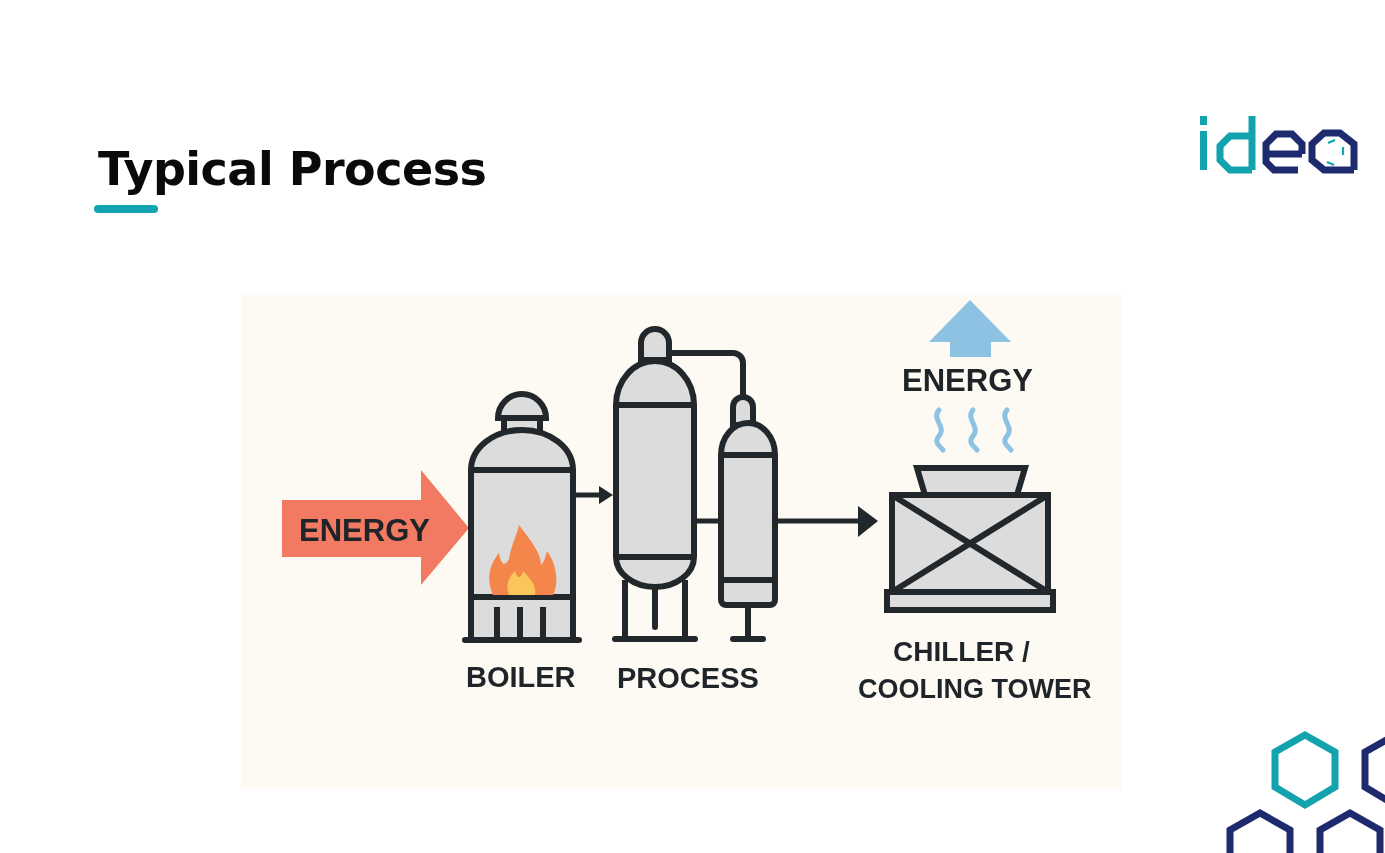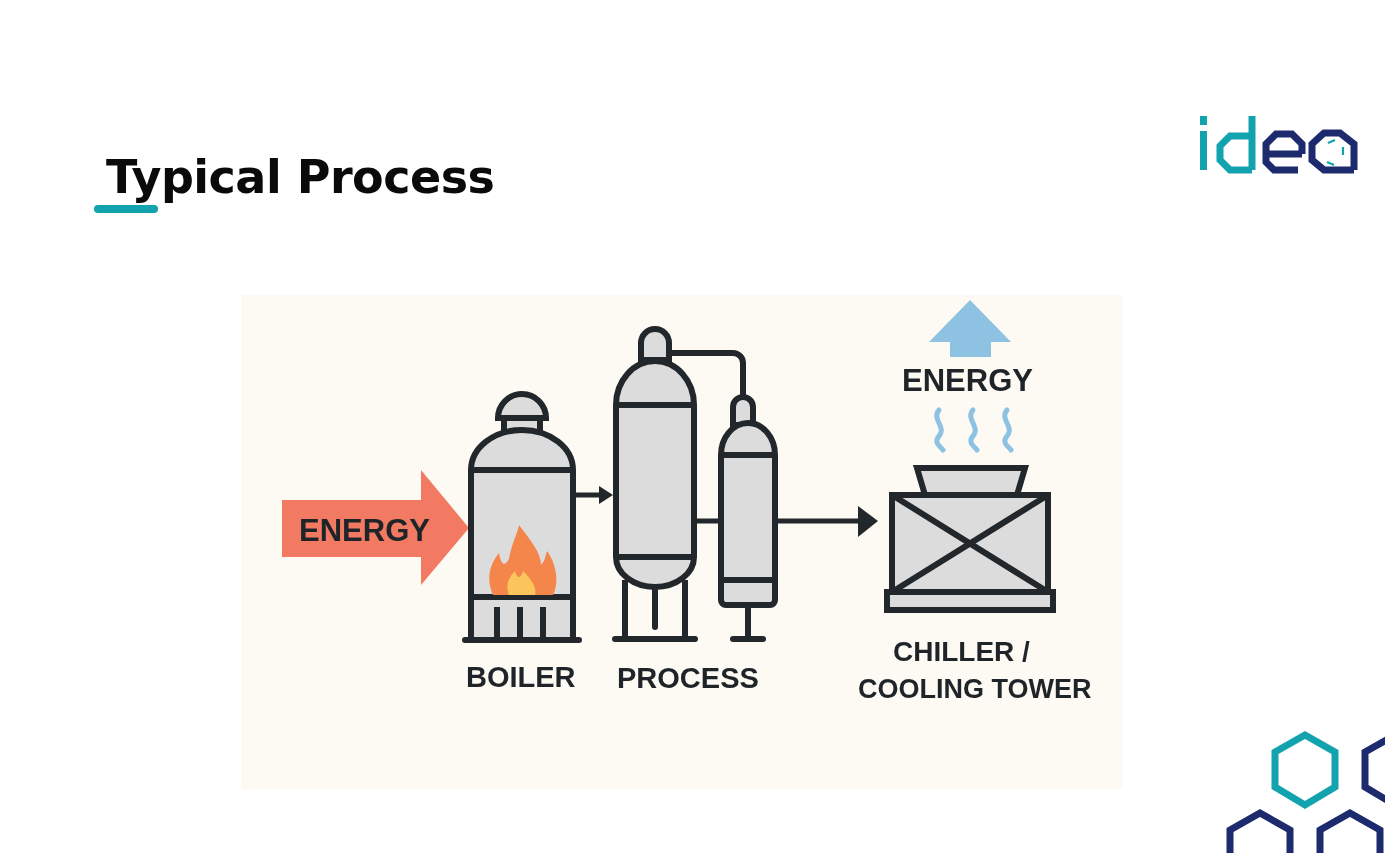--- a/index.html
+++ b/index.html
@@ -3,21 +3,21 @@
 <meta charset="utf-8">
 <style>
   html, body { margin:0; padding:0; }
   body {
     width:1385px; height:853px; background:#ffffff; position:relative; overflow:hidden;
     font-family:"DejaVu Sans", sans-serif;
   }
   .slide-title {
     position:absolute; left:94px; top:138px;
     font-family:"DejaVu Sans", sans-serif; font-weight:bold; font-size:46px;
-    color:#0a0a0a; letter-spacing:-0.5px; margin:12px;
+    color:#0a0a0a; letter-spacing:-0.5px; margin:4px;
   }
   .title-underline {
     position:absolute; left:94px; top:205px; width:64px; height:8px;
     border-radius:4px; background:var(--accent);
   }
   .logo { position:absolute; left:1198px; top:114px; width:160px; height:62px; }
   .corner-hex { position:absolute; right:0; bottom:0; width:180px; height:130px; }
   .diagram-panel {
     position:absolute; left:241px; top:295px; width:881px; height:494px;
     background:#fdfaf4;

